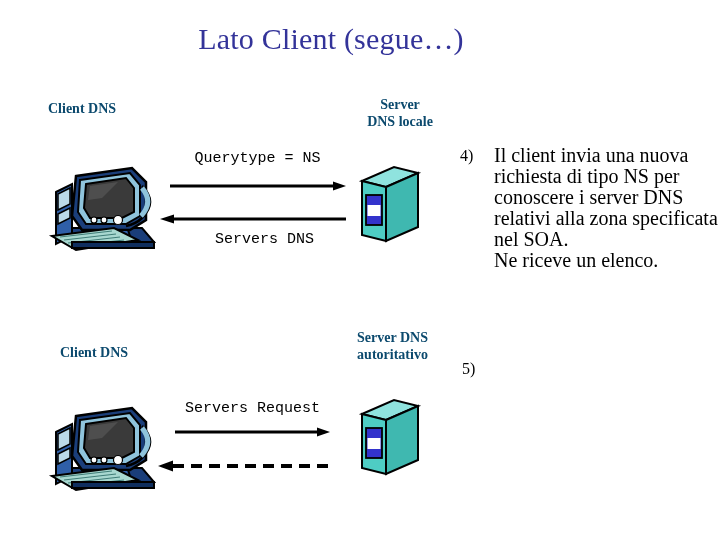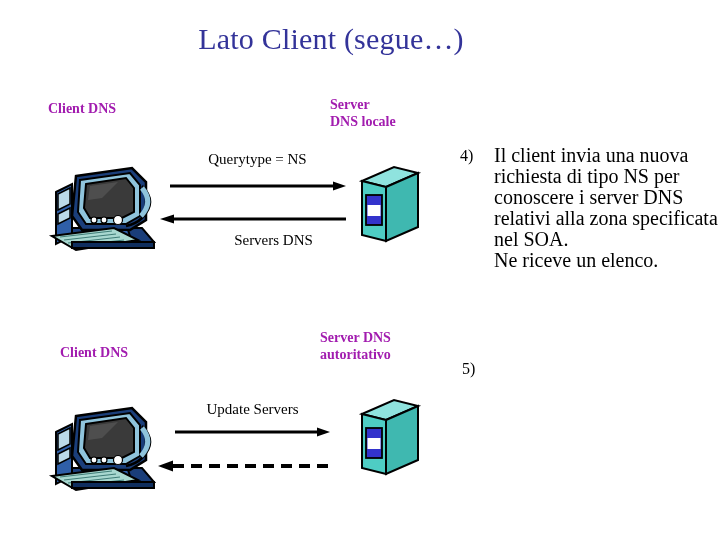--- a/index.html
+++ b/index.html
@@ -32,28 +32,28 @@
     margin-left: 15px;
   }
 
   
   .caption {
     position: absolute;
     font-family: "Liberation Serif", "DejaVu Serif", serif;
     font-weight: bold;
     font-size: 14px;
     line-height: 17px;
-    color: #a21caf;
-  }
-  .caption.center { text-align: left; }
+    color: #0c4a6e;
+  }
+  .caption.center { text-align: center; }
 
   
   .flow-label {
     position: absolute;
-    font-family: Liberation Serif, serif;
+    font-family: Liberation Mono, monospace;
     font-size: 15px;
     line-height: 18px;
     color: #000000;
     white-space: nowrap;
     text-align: center;
   }
 
   
   .arrow {
     position: absolute;
@@ -157,21 +157,21 @@
   </svg>
 </div>
 
 <div class="arrow" style="left:160px; top:212px; width:186px;">
   <svg width="186" height="14" viewBox="0 0 186 14" xmlns="http://www.w3.org/2000/svg">
     <line x1="13" y1="7" x2="186" y2="7" stroke="#000000" stroke-width="3"></line>
     <path d="M0 7 L14 2.5 L14 11.5 Z" fill="#000000"></path>
   </svg>
 </div>
 
-<div class="flow-label" style="left:191px; top:231px; width:165px;">Servers DNS</div>
+<div class="flow-label" style="left:182px; top:231px; width:165px;">Servers DNS</div>
 
 <div class="server" style="left:358px; top:165px;">
   <svg width="64" height="84" viewBox="0 0 64 84" xmlns="http://www.w3.org/2000/svg">
 
     <path d="M4 16 L36 2 L60 8 L28 22 Z" fill="#8FE3DE" stroke="#000" stroke-width="2"></path>
 
     <path d="M28 22 L60 8 L60 62 L28 76 Z" fill="#3FB8B0" stroke="#000" stroke-width="2"></path>
 
     <path d="M4 16 L28 22 L28 76 L4 70 Z" fill="#4ECDC4" stroke="#000" stroke-width="2"></path>
 
@@ -206,21 +206,21 @@
     <g stroke="#2E6E68" stroke-width="1.1" opacity="0.85">
       <path d="M18 79 L70 73"></path>
       <path d="M22 82 L74 76"></path>
       <path d="M26 85 L78 79"></path>
       <path d="M30 88 L82 82"></path>
     </g>
     <path d="M30 84 L112 84 L112 90 L30 90 Z" fill="#0F2E5E" stroke="#000" stroke-width="2"></path>
   </svg>
 </div>
 
-<div class="flow-label" style="left:170px; top:400px; width:165px;">Update Servers</div>
+<div class="flow-label" style="left:170px; top:400px; width:165px;">Servers Request</div>
 
 <div class="arrow" style="left:175px; top:425px; width:155px;">
   <svg width="155" height="14" viewBox="0 0 155 14" xmlns="http://www.w3.org/2000/svg">
     <line x1="0" y1="7" x2="145" y2="7" stroke="#000000" stroke-width="3"></line>
     <path d="M155 7 L142 2.5 L142 11.5 Z" fill="#000000"></path>
   </svg>
 </div>
 
 <div class="arrow" style="left:158px; top:459px; width:172px;">
   <svg width="172" height="14" viewBox="0 0 172 14" xmlns="http://www.w3.org/2000/svg">

